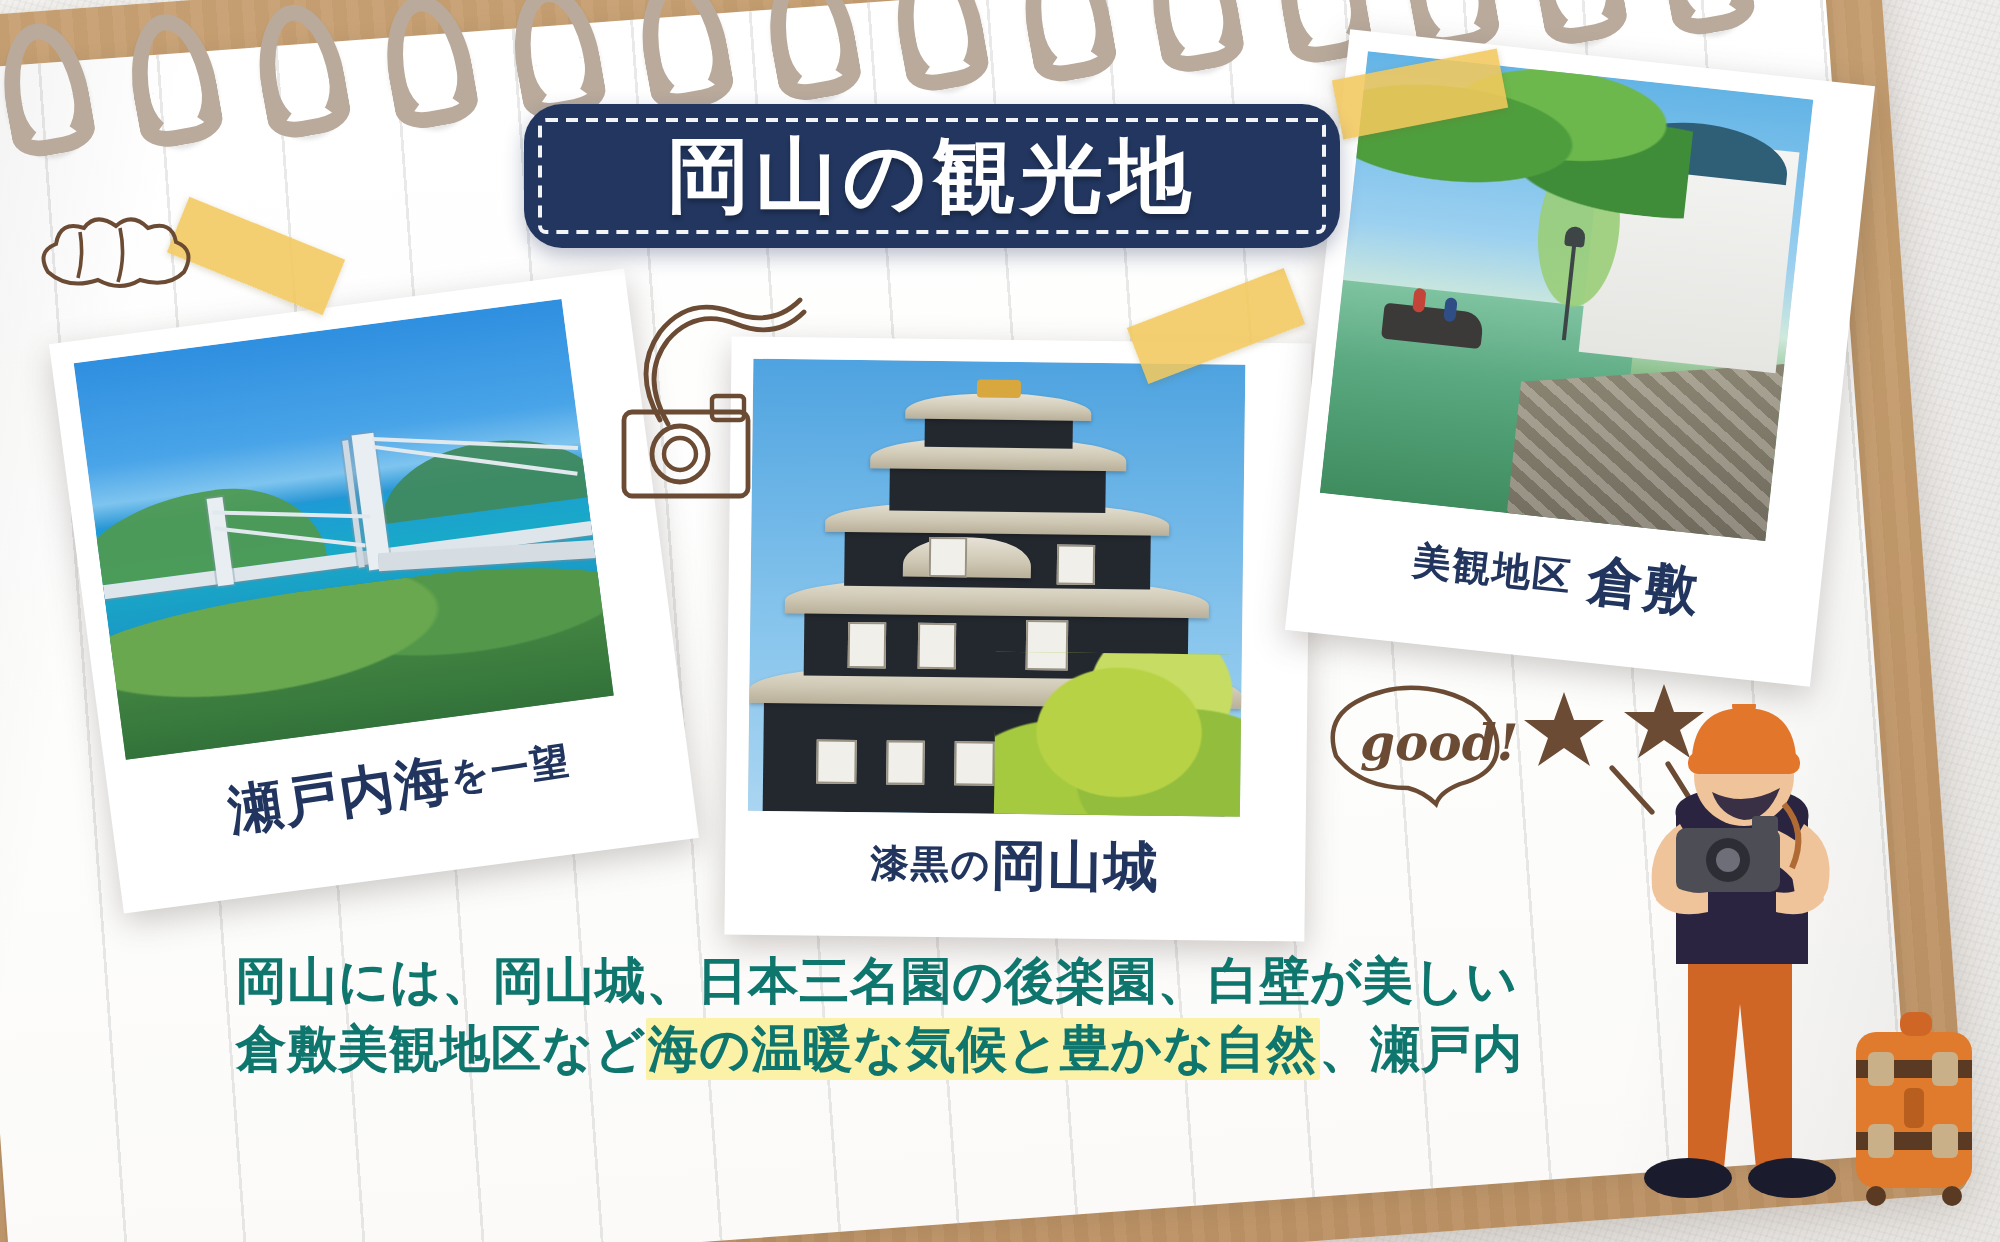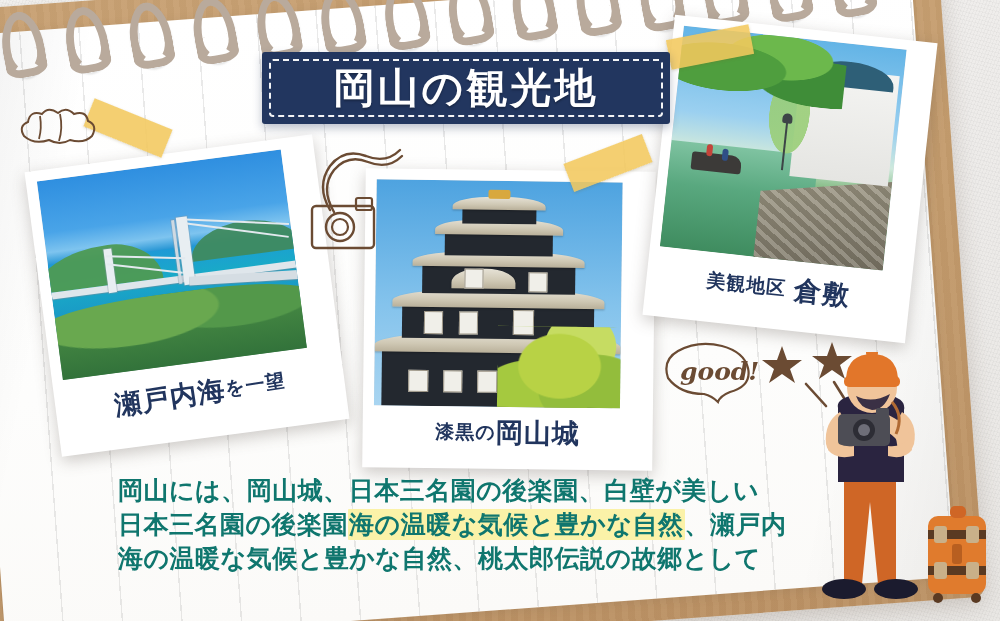--- a/index.html
+++ b/index.html
@@ -67,21 +67,21 @@
     transform:rotate(-6deg);
   }
   .ring:after{
     content:"";position:absolute;left:-8px;top:30px;width:26px;height:20px;
     border:8px solid #b9aa9c;border-top:none;border-radius:0 0 40% 40%;
   }
 
   
   .title-banner{
     position:absolute;left:262px;top:52px;width:408px;height:72px;
-    background:#22365f;border-radius:3px;
+    background:#22365f;border-radius:19px;
     box-shadow:0 4px 10px rgba(30,45,85,0.30);
     display:flex;align-items:center;justify-content:center;
     z-index:30;
   }
   .title-banner:before{
     content:"";position:absolute;left:7px;top:7px;right:7px;bottom:7px;
     border:2px dashed #ffffff;border-radius:4px;opacity:.95;
   }
   .title-text{
     position:relative;color:#ffffff;font-size:41px;font-weight:bold;
@@ -399,17 +399,16 @@
         <rect x="152" y="192" width="10" height="20" rx="3" fill="#b85f20"></rect>
         <rect x="150" y="154" width="16" height="12" rx="5" fill="#cf6626"></rect>
         <circle cx="138" cy="246" r="5" fill="#5a3a22"></circle>
         <circle cx="176" cy="246" r="5" fill="#5a3a22"></circle>
       </g>
     </svg>
   </div>
 
   <div class="body-text" id="body-text">
       <span class="ln"><span>岡山には、岡山城、日本三名園の後楽園、白壁が美しい</span></span>
-      <span class="ln"><span>日本三名園の後楽園</span><span class="hl">海の温暖な気候と豊かな自然</span><span>、瀬戸内</span></span>
-      <span class="ln"><span>海の温暖な気候と豊かな自然、桃太郎伝説の故郷として</span></span>
+      <span class="ln"><span>倉敷美観地区など</span><span class="hl">海の温暖な気候と豊かな自然</span><span>、瀬戸内</span></span>
     </div>
 
 </div>
 
 </body></html>

